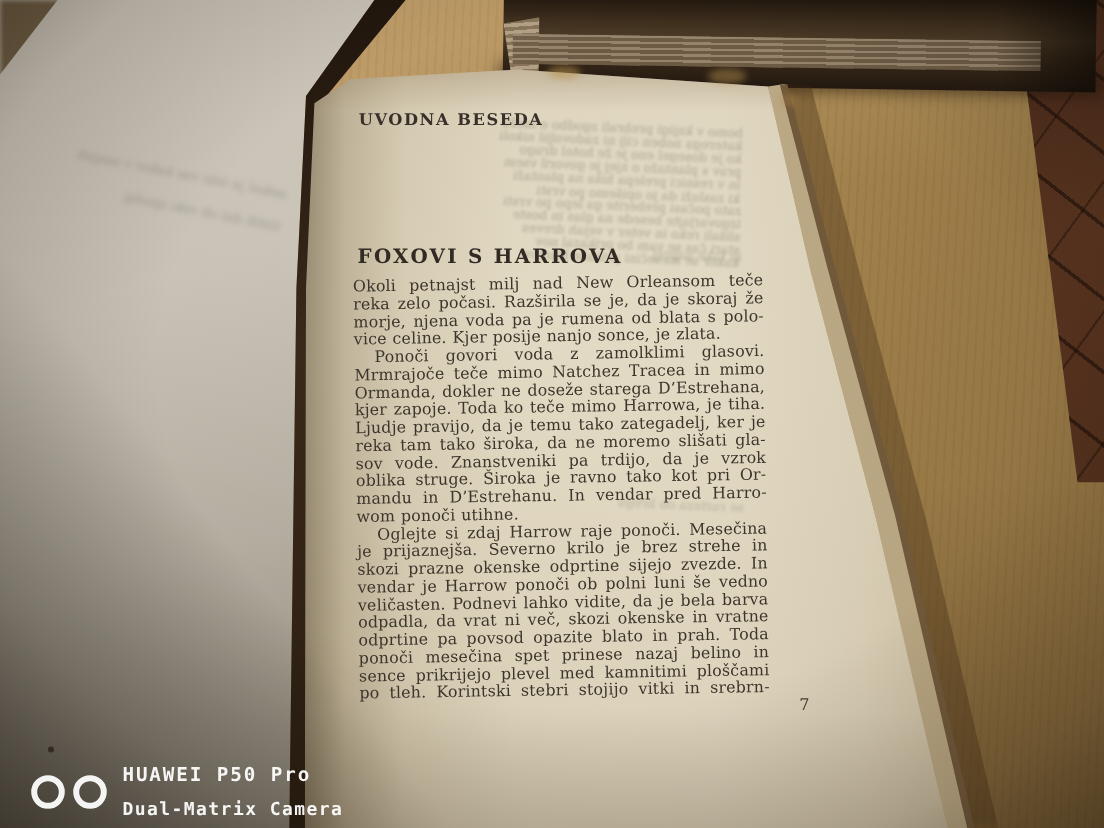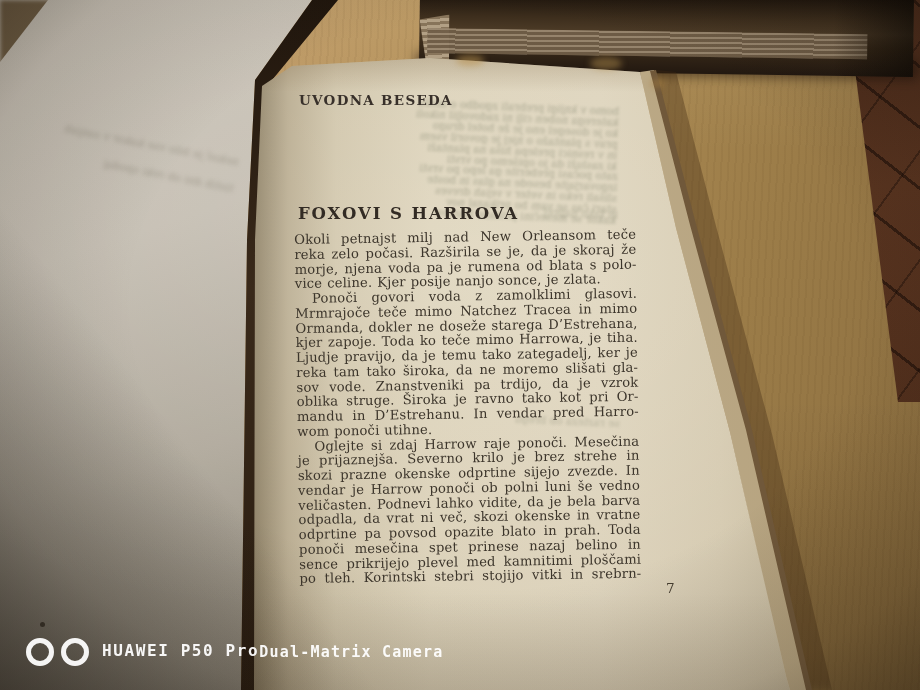--- a/index.html
+++ b/index.html
@@ -100,23 +100,23 @@
   .vignette{background:
     linear-gradient(52deg, rgba(22,17,10,.42) 0%, rgba(0,0,0,0) 26%),
     radial-gradient(ellipse at 54% 44%, rgba(0,0,0,0) 52%, rgba(26,19,11,.16) 78%, rgba(20,14,8,.46) 100%);
     pointer-events:none}
 
   
   .wm{position:absolute;left:26px;top:638px;display:flex;align-items:center;gap:9px;
     font-family:"DejaVu Sans Mono",monospace;color:rgba(255,255,255,.94)}
   .lens{width:28px;height:28px;border:5px solid rgba(255,255,255,.94);border-radius:50%}
   .lens + .lens{margin-left:-2px}
-  .wm-text{display:flex;flex-direction:row;justify-content:flex-end;line-height:1.05;margin-left:4px}
+  .wm-text{display:flex;flex-direction:column;justify-content:flex-end;line-height:1.05;margin-left:4px}
   .wm-l1{font-size:16px;font-weight:bold;letter-spacing:1.6px}
-  .wm-l2{font-size:15px;font-weight:bold;letter-spacing:1.2px;margin-top:2px}
+  .wm-l2{font-size:15px;font-weight:bold;letter-spacing:1.2px;margin-top:12px}
 </style>
 </head>
 <body>
 
 <div class="scene">
 
   <div class="layer wood"></div>
   <div class="layer floor"></div>
 
   <div class="cb-shadow"></div>

